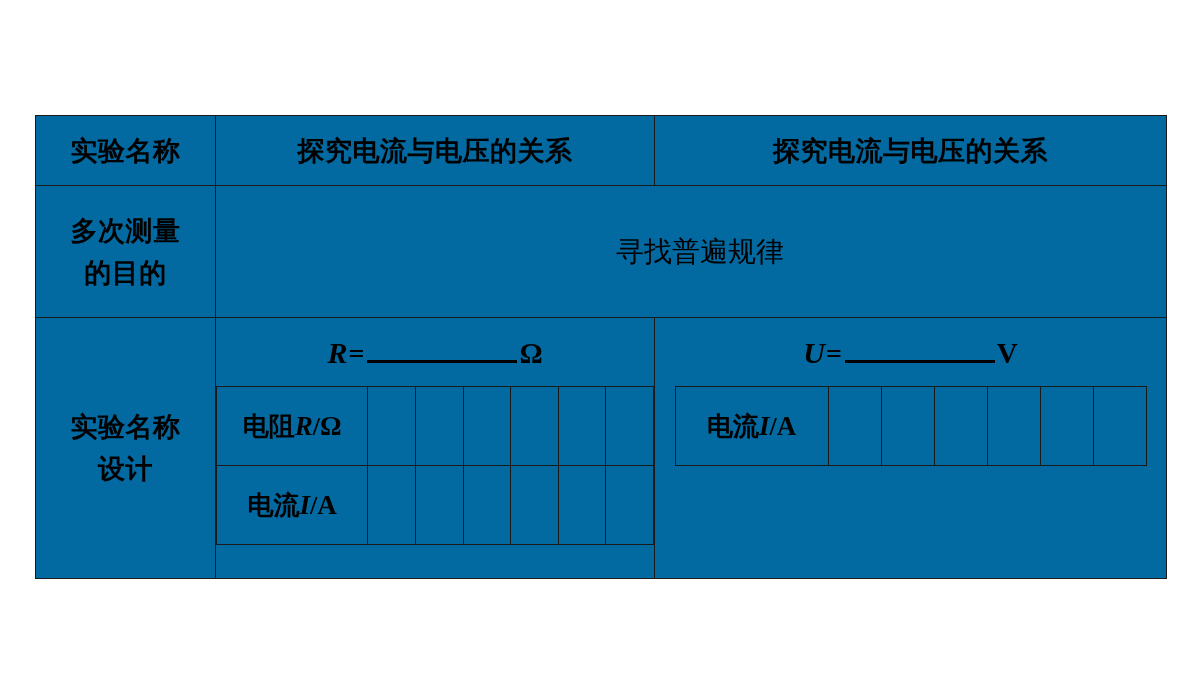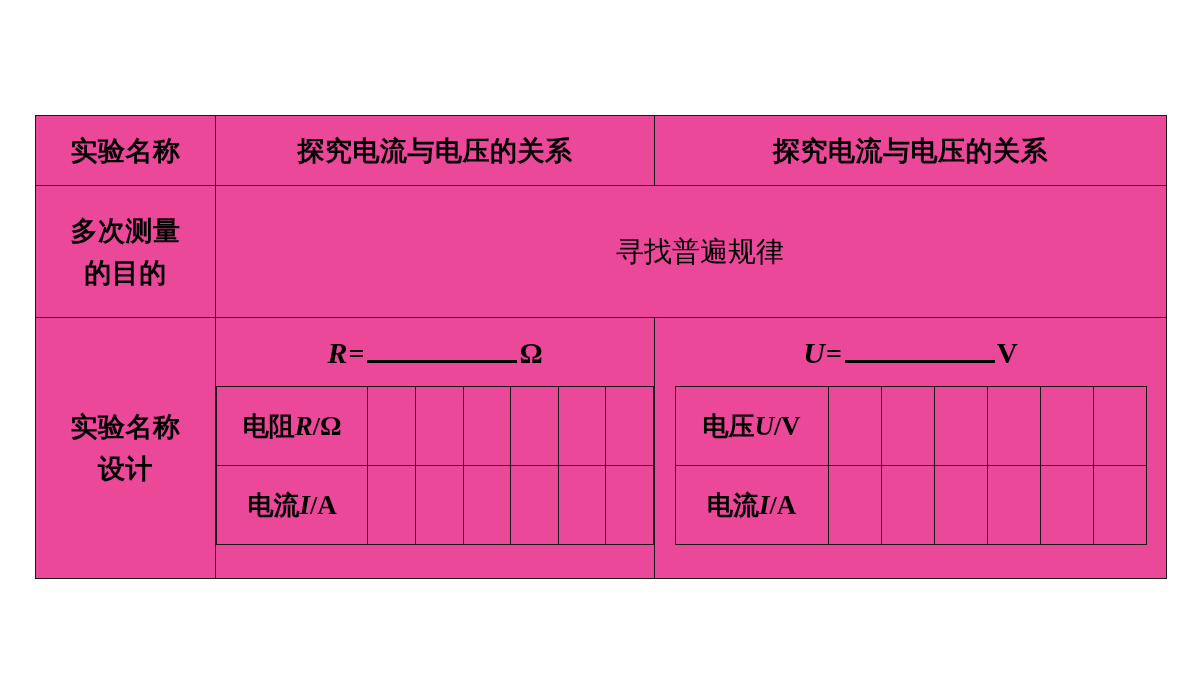--- a/index.html
+++ b/index.html
@@ -24,21 +24,21 @@
     width: 1131px;
     height: 463px;
     border-collapse: collapse;
     table-layout: fixed;
   }
   #outer-table td {
     border: 1.6px solid #1a1a1a;
     padding: 0;
     vertical-align: middle;
     text-align: center;
-    background: #ec4899;
+    background: #0369a1;
   }
 
   .col-label   { width: 180px; }
   .col-left    { width: 439px; }
   .col-right   { width: 512px; }
 
   .row-head  { height: 70px; }
   .row-goal  { height: 132px; }
   .row-table { height: 261px; }
 
@@ -233,29 +233,20 @@
           <div class="formula">
             <span class="sym">U</span>
               <span class="eq">=</span>
               <span class="blank"></span>
               <span class="unit">V</span>
           </div>
 
           <table class="inner-table right">
             <tbody>
               <tr>
-                <td class="rowlabel"><span>电压</span><span class="ital">U</span><span class="slash">/</span><span class="unit">V</span></td>
-                <td class="datacell"></td>
-                <td class="datacell"></td>
-                <td class="datacell"></td>
-                <td class="datacell"></td>
-                <td class="datacell"></td>
-                <td class="datacell"></td>
-              </tr>
-              <tr>
                 <td class="rowlabel"><span>电流</span><span class="ital">I</span><span class="slash">/</span><span class="unit">A</span></td>
                 <td class="datacell"></td>
                 <td class="datacell"></td>
                 <td class="datacell"></td>
                 <td class="datacell"></td>
                 <td class="datacell"></td>
                 <td class="datacell"></td>
               </tr>
             </tbody>
           </table>

